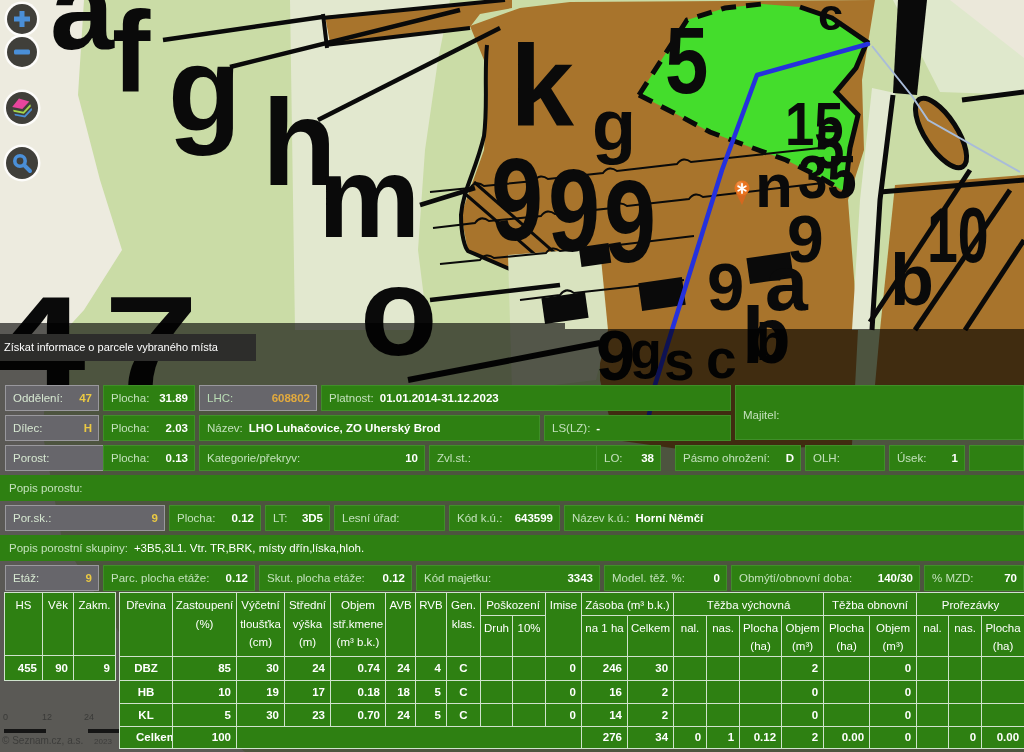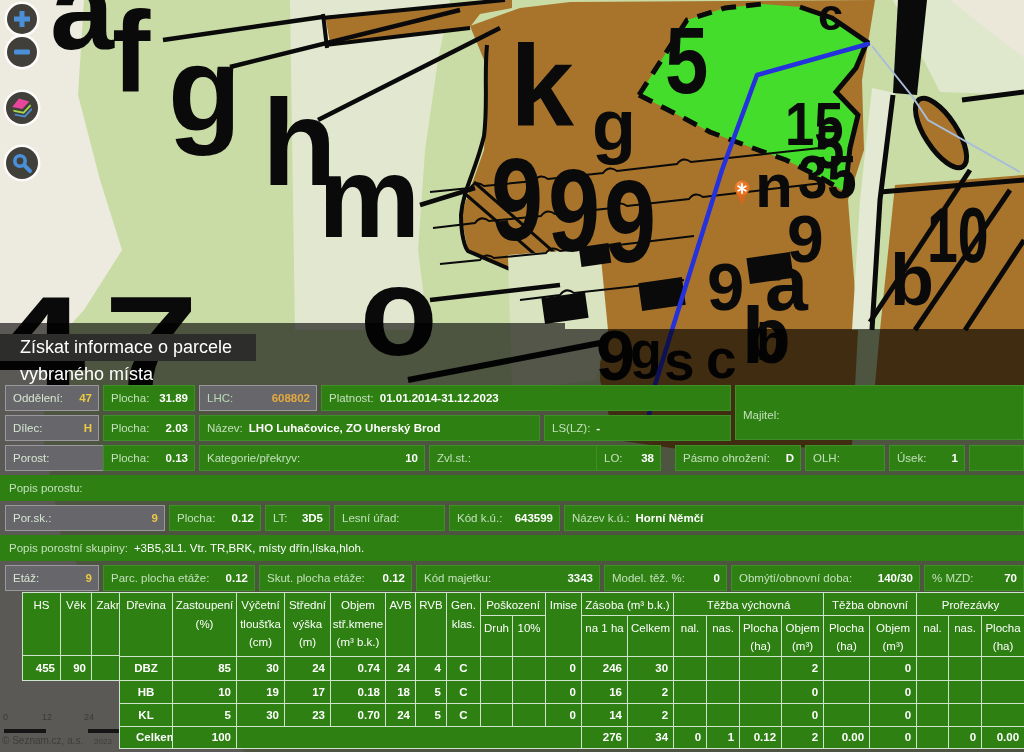--- a/index.html
+++ b/index.html
@@ -12,21 +12,21 @@
 .gb .lb{color:#d6e7d1;}
 .val{color:#fff;font-weight:bold;}
 .vy{color:#eac943;font-weight:bold;}
 .vr{margin-left:auto;padding-right:6px;}
 .vl{margin-left:6px;}
 .btn{position:absolute;border-radius:50%;background:#403f3a;box-shadow:0 0 0 2.5px rgba(255,255,255,0.85);display:flex;align-items:center;justify-content:center;}
 table{border-collapse:collapse;table-layout:fixed;background:#2e8012;color:#fff;position:absolute;}
 td,th{border:1px solid #cfe3cd;padding:0;overflow:hidden;}
 th{font-weight:normal;vertical-align:top;text-align:center;font-size:11.5px;line-height:18.5px;padding-top:3px;}
 td{font-weight:bold;font-size:11.5px;text-align:right;padding-right:5px;}
-#tooltip{position:absolute;left:0;top:334px;width:256px;height:27px;background:#2d2d2b;color:#fff;font-size:18px;line-height:27px;padding-left:20px;box-sizing:border-box;}
+#tooltip{position:absolute;left:0;top:334px;width:256px;height:27px;background:#2d2d2b;color:#fff;font-size:11px;line-height:27px;padding-left:4px;box-sizing:border-box;}
 </style>
 </head>
 <body>
 <svg id="map" width="1024" height="752" viewBox="0 0 1024 752">
 <rect width="1024" height="752" fill="#cadca6"></rect>
 <path d="M0,0 L84,0 L78,95 L100,180 L122,250 L84,310 L52,345 L42,430 L62,540 L130,650 L230,740 L245,752 L0,752 Z" fill="#edebdf"></path>
 <path d="M290,0 L450,0 L438,60 L425,150 L418,250 L428,330 L295,330 Z" fill="#e2e8cf"></path>
 <path d="M470,26 L520,8 L570,2 L875,0 L862,80 L864,150 L848,200 L858,330 L852,445 L700,452 L615,440 L600,380 L600,290 L526,276 L468,251 L461,215 L468,195 L484,150 L487,100 L484,60 Z" fill="#a8742c"></path>
 <path d="M487,45 C484,77 488,104 484,136 C476,170 463,190 461,215 C461,235 465,248 468,251 L526,276 L600,290" fill="none" stroke="#0a0a0a" stroke-width="4"></path>
 <path d="M325,16 L500,0 L512,0 L512,8 L480,14 L470,27 L330,43 Z" fill="#a8742c"></path>
@@ -253,21 +253,21 @@
 <div class="box gr" style="left:731px;top:565px;width:189px;">
       <span class="lb">Obmýtí/obnovní doba:</span>
       <span class="val vr">140/30</span>
     </div>
 <div class="box gr" style="left:924px;top:565px;width:100px;">
       <span class="lb">% MZD:</span>
       <span class="val vr">70</span>
     </div>
 </div>
 
-<table style="left:22px;top:592px;width:111px;">
+<table style="left:4px;top:592px;width:111px;">
 <colgroup>
       <col style="width:38px;">
       <col style="width:31px;">
       <col style="width:42px;">
     </colgroup>
 <tbody>
       <tr style="height:63px;">
         <th>HS</th>
         <th>Věk</th>
         <th>Zakm.</th>

